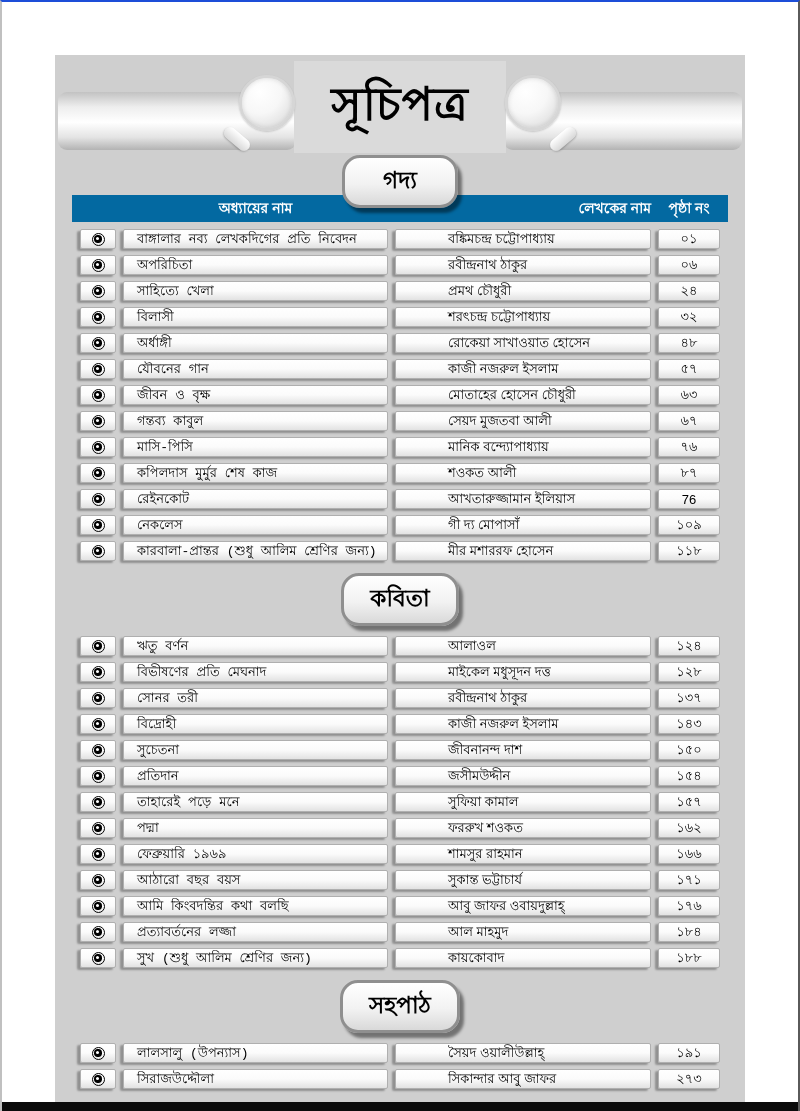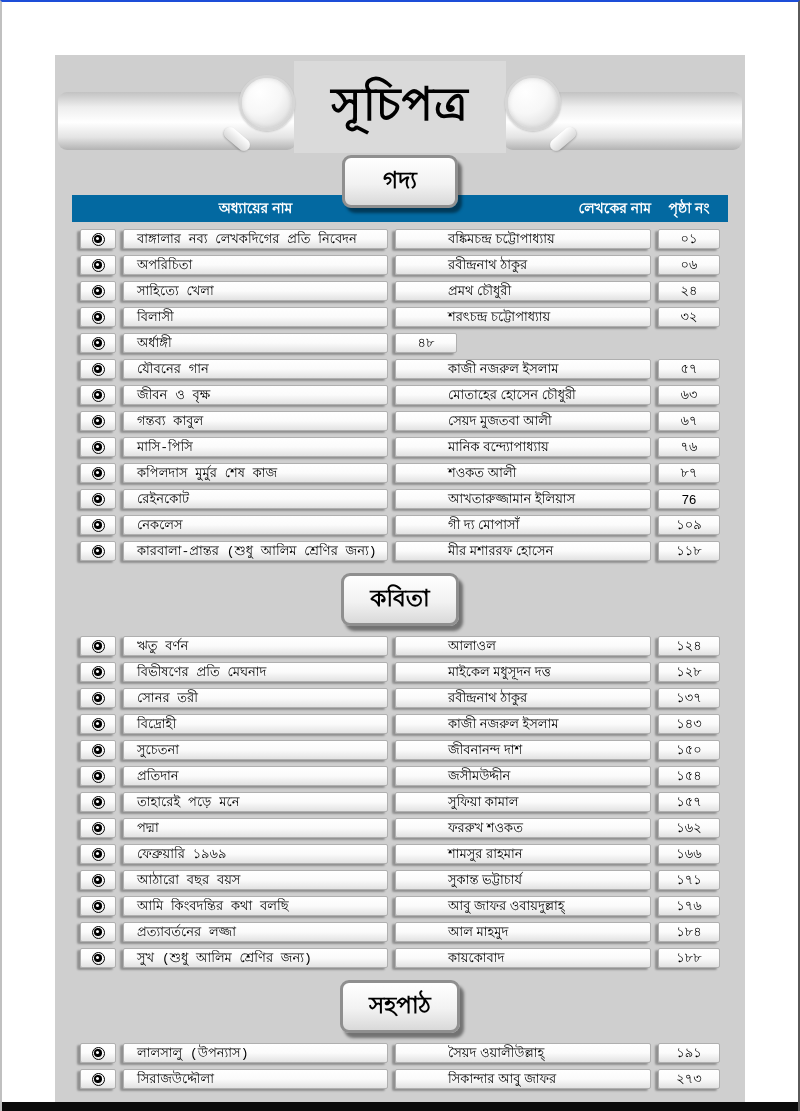--- a/index.html
+++ b/index.html
@@ -25,21 +25,21 @@
         background:radial-gradient(circle at 35% 28%,#ffffff 0%,#f7f7f7 45%,#e2e2e2 78%,#d2d2d2 100%);
         border:3px solid #d6d6d6;box-shadow:inset 0 0 5px rgba(0,0,0,0.12),0 1px 2px rgba(0,0,0,0.18);}
   .handle{position:absolute;width:30px;height:12px;border-radius:6px;
           background:linear-gradient(180deg,#ffffff,#d8d8d8);box-shadow:0 1px 2px rgba(0,0,0,0.25);}
   .mag-left .handle{left:-17px;bottom:2px;transform:rotate(40deg);}
   .mag-right .handle{right:-17px;bottom:2px;transform:rotate(-40deg);}
 
   
   .chip-row{text-align:center;position:relative;z-index:2;margin:12px 0 10px;}
   .toc-section:first-child .chip-row{margin:2px 0 -13px;}
-  .section-chip{display:inline-block;min-width:58px;padding:4px 26px;border:3px solid #8f8f8f;border-radius:9px;
+  .section-chip{display:inline-block;min-width:58px;padding:4px 26px;border:3px solid #8f8f8f;border-radius:18px;
                 background:linear-gradient(180deg,#ffffff 0%,#f2f2f2 55%,#d9d9d9 100%);
                 font-size:23px;font-weight:bold;box-shadow:4px 5px 3px rgba(0,0,0,0.45);}
 
   
   .table-head{display:flex;gap:7px;align-items:center;background:#0369a1;color:#ffffff;
               font-weight:bold;font-size:14px;height:27px;margin:0 17px;padding:0 8px;box-sizing:border-box;}
   .h-spacer{width:36px;}
   .h-chapter{width:265px;text-align:center;}
   .h-author{flex:1;text-align:right;}
   .h-page{width:62px;text-align:center;}
@@ -125,20 +125,21 @@
     <div class="cell chapter-cell">বিলাসী</div>
     <div class="cell author-cell">শরৎচন্দ্র চট্টোপাধ্যায়</div>
     <div class="cell page-cell">৩২</div>
   </div>
 
   <div class="row">
     <div class="cell icon-cell">
       <span class="target-icon"></span>
     </div>
     <div class="cell chapter-cell">অর্ধাঙ্গী</div>
+    <div class="cell author-cell">রোকেয়া সাখাওয়াত হোসেন</div>
     <div class="cell page-cell">৪৮</div>
   </div>
 
   <div class="row">
     <div class="cell icon-cell">
       <span class="target-icon"></span>
     </div>
     <div class="cell chapter-cell">যৌবনের গান</div>
     <div class="cell author-cell">কাজী নজরুল ইসলাম</div>
     <div class="cell page-cell">৫৭</div>

